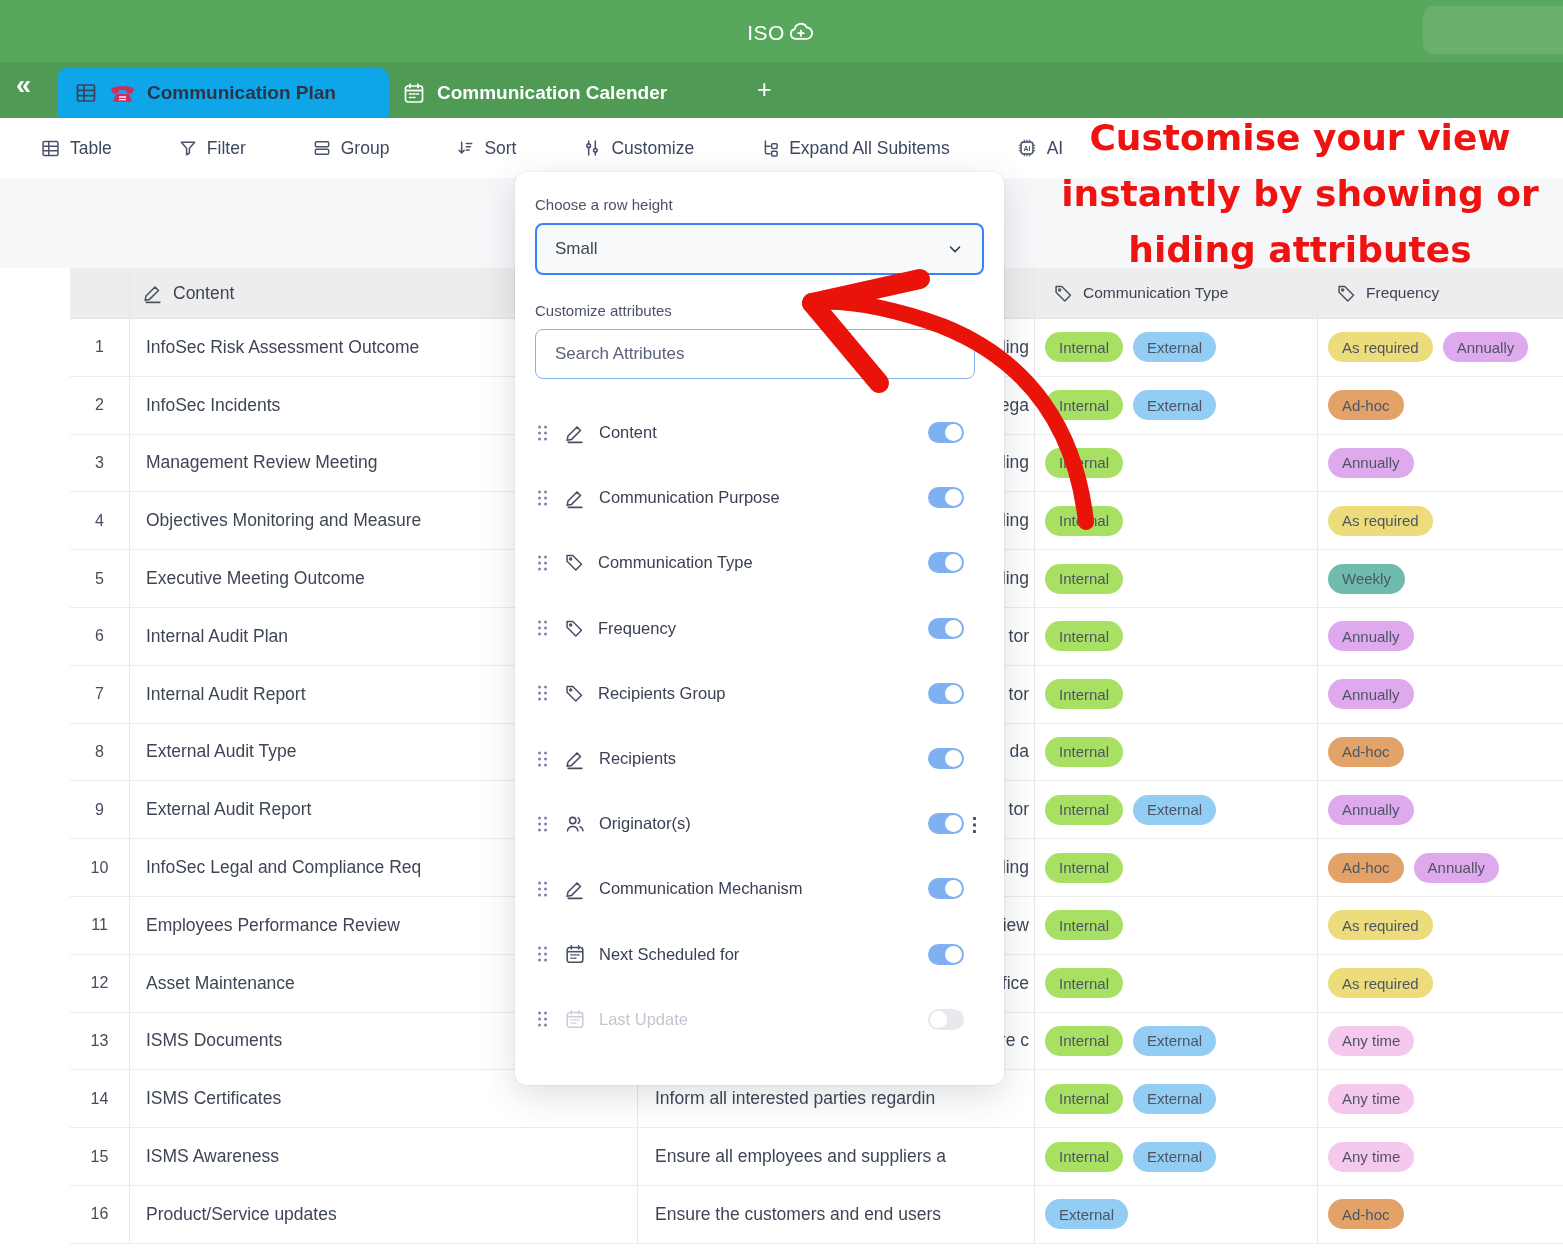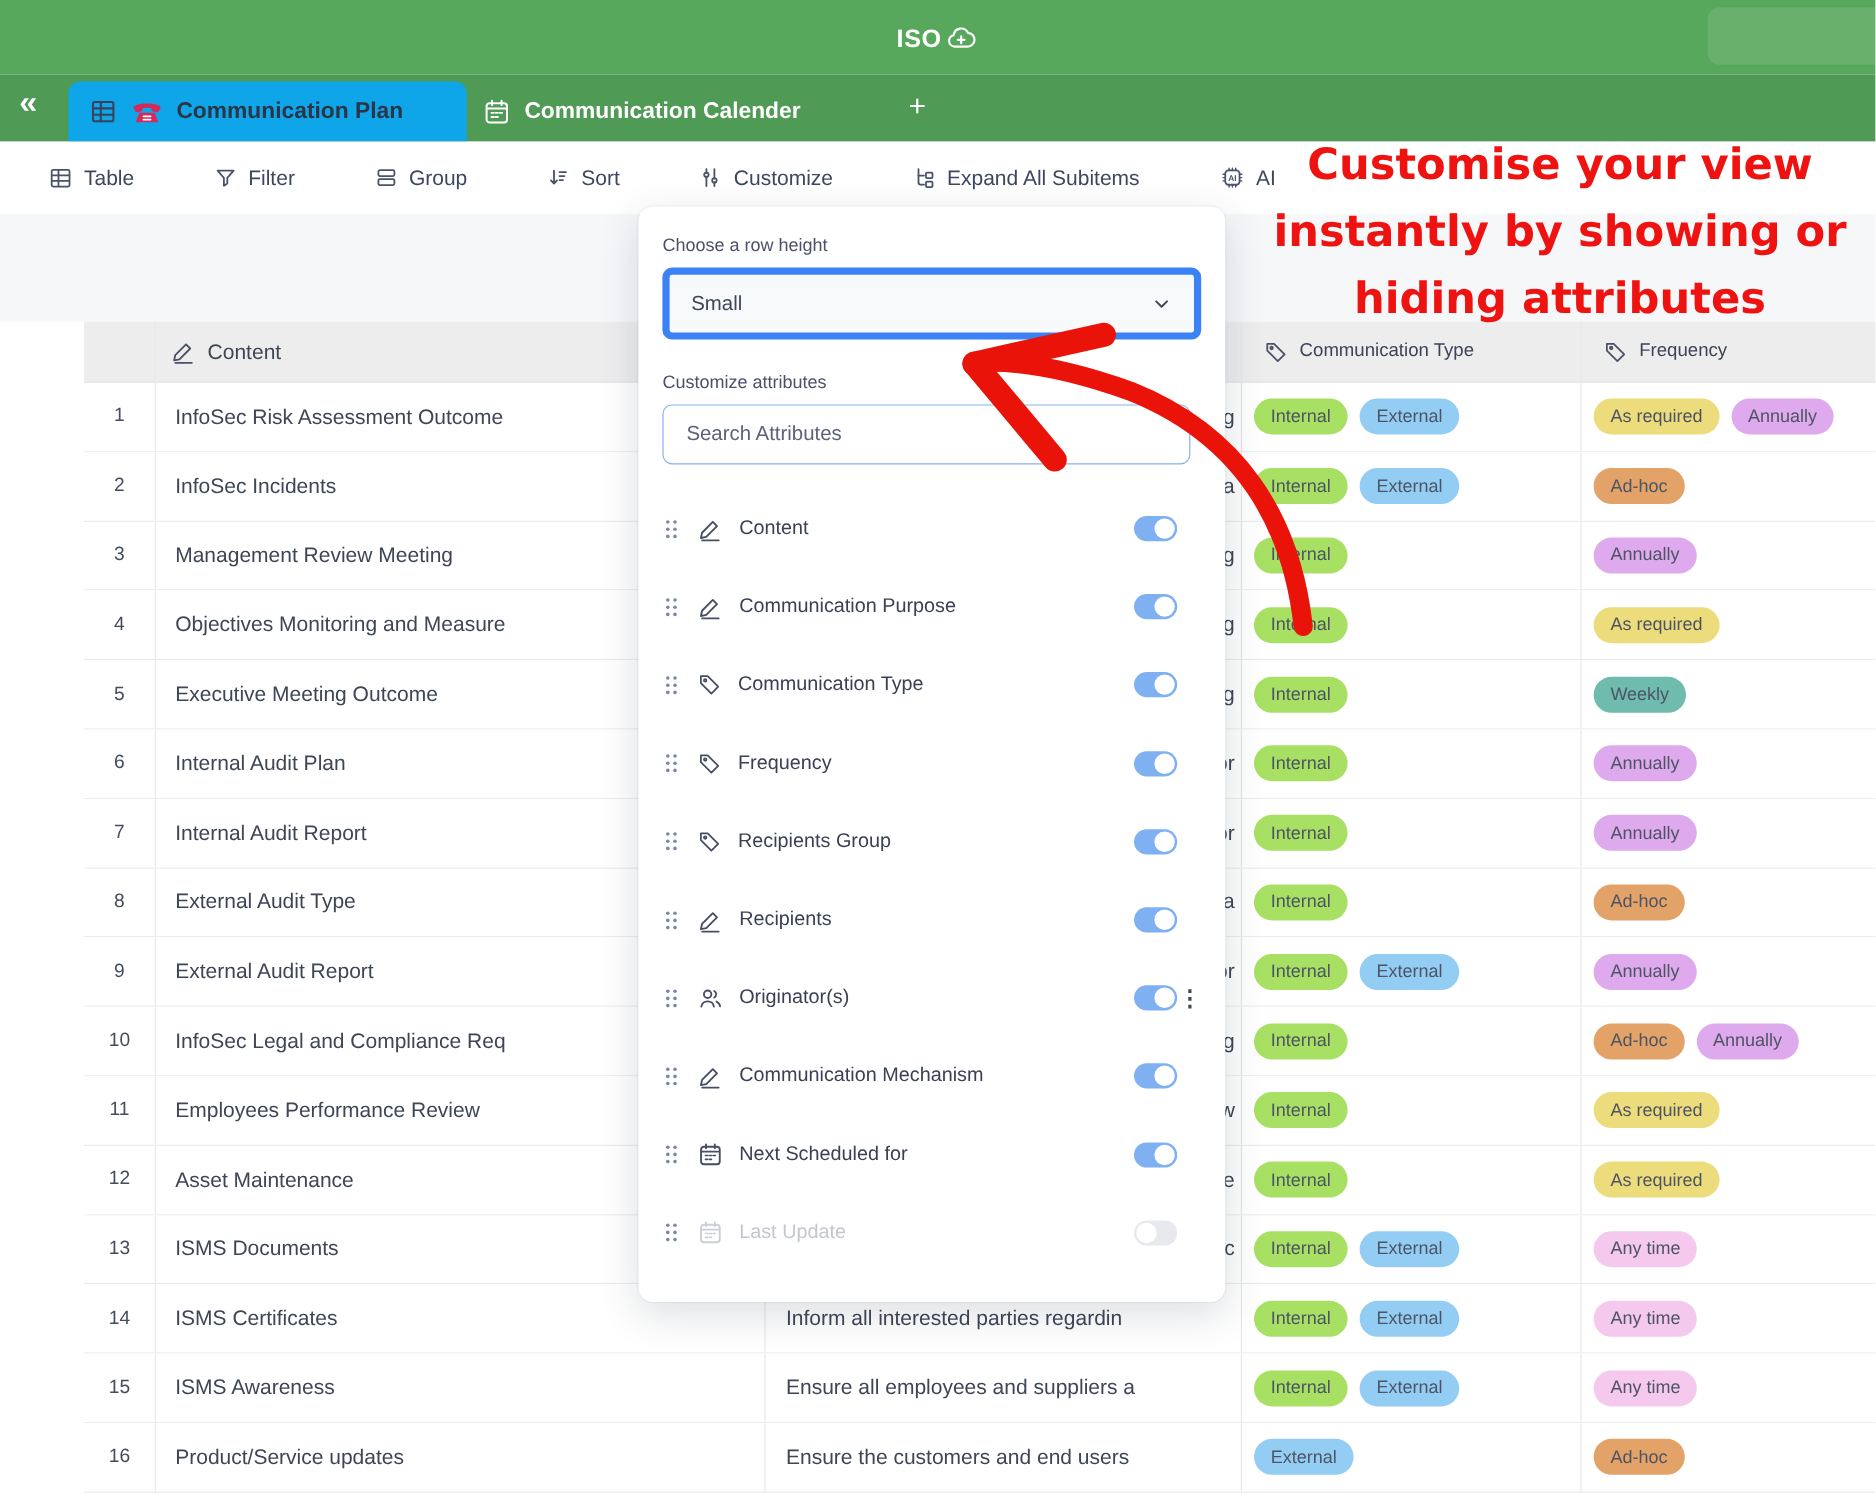--- a/index.html
+++ b/index.html
@@ -6,21 +6,21 @@
   body{
     width:1563px;height:1250px;overflow:hidden;position:relative;
     font-family:"Liberation Sans",sans-serif;background:#fff;
   }
   .ic{display:inline-flex;align-items:center;justify-content:center}
   .ic svg{display:block}
 
   
   .topbar{position:absolute;left:0;top:0;width:100%;height:62px;background:#57a75c;z-index:1}
   .logo{position:absolute;left:0;right:0;top:0;height:62px;display:flex;align-items:center;justify-content:center;gap:1px;color:#fff}
-  .logo-text{font-size:21px;font-weight:700;letter-spacing:.5px;transform:translateY(2px)}
+  .logo-text{font-size:21px;font-weight:400;letter-spacing:.5px;transform:translateY(2px)}
   .topbar-blur{position:absolute;right:-12px;top:6px;width:152px;height:48px;border-radius:10px;background:rgba(255,255,255,.10)}
 
   
   .tabstrip{position:absolute;left:0;top:62px;width:100%;height:56px;background:#4f9b55;z-index:1}
   .collapse{position:absolute;left:16px;top:8px;color:#fff;font-size:27px;font-weight:700;cursor:pointer}
   .tab{position:absolute;display:flex;align-items:center;gap:11px;cursor:pointer}
   .tab.active{left:57px;top:6px;width:332px;height:50px;background:#0ea5e9;border-radius:10px 10px 0 0;padding-left:17px;color:#2c3547;font-weight:600;font-size:19px;box-sizing:border-box}
   .tab.inactive{left:402px;top:6px;height:50px;color:#fff;font-size:19px;font-weight:700}
   .tab-add{position:absolute;left:757px;top:13px;color:#fff;font-size:25px;cursor:pointer}
 
@@ -43,25 +43,25 @@
   .c-purpose.full{padding-left:17px}
   .c-type{width:283px;padding-left:10px;border-right:1px solid #e8e8ea}
   .c-freq{flex:1;padding-left:10px}
   .hcell{display:flex;align-items:center;gap:9px}
   .hcell .ic{color:#4a5263}
   .h-content{padding-left:12px}
   .h-type,.h-freq{padding-left:18px}
   .pill{height:30px;border-radius:15px;display:inline-flex;align-items:center;padding:0 14px;font-size:15px;color:#4d5564;margin-right:10px;white-space:nowrap;cursor:default}
 
   
-  .panel{position:absolute;left:532px;top:172px;width:489px;height:913px;background:#fff;border-radius:12px;
+  .panel{position:absolute;left:515px;top:172px;width:489px;height:913px;background:#fff;border-radius:12px;
     box-shadow:0 10px 34px rgba(40,50,70,.16),0 0 0 1px rgba(20,30,50,.04);z-index:5;box-sizing:border-box}
   .p-label{margin:24px 20px 10px;color:#4b5268;font-size:15px}
   .p-label.second{margin-top:27px}
-  .select{margin:0 20px;height:48px;background:#f8f9fb;border:6px solid #3b82f6;border-radius:8px;display:flex;align-items:center;padding:0 18px;color:#3f4757;font-size:17px;cursor:pointer}
+  .select{margin:0 20px;height:48px;background:#f8f9fb;border:2px solid #3b82f6;border-radius:8px;display:flex;align-items:center;padding:0 18px;color:#3f4757;font-size:17px;cursor:pointer}
   .select .chev{margin-left:auto}
   .search{margin:0 20px;width:400px;height:48px;border:1.5px solid #85b2ec;border-radius:8px;padding:0 19px;font-size:17px;color:#3f4757;outline:none;box-sizing:content-box;font-family:"Liberation Sans",sans-serif;display:block;background:#fff}
   .search::placeholder{color:#5b627c;opacity:1}
   .p-list{margin-top:21px}
   .p-item{height:65.2px;display:flex;align-items:center;padding:0 40px 0 21px;position:relative;color:#3a4155;font-size:16.5px}
   .p-item .handle{margin-right:15px;cursor:grab;display:inline-flex}
   .p-item .ic{margin-right:13px;color:#454e63}
   .p-item.disabled{color:#c2c6d0}
   .p-item.disabled .ic{color:#cbced8}
   .toggle{margin-left:auto;width:36px;height:21px;border-radius:11px;background:#7fb0f2;position:relative;flex:0 0 auto;cursor:pointer}

